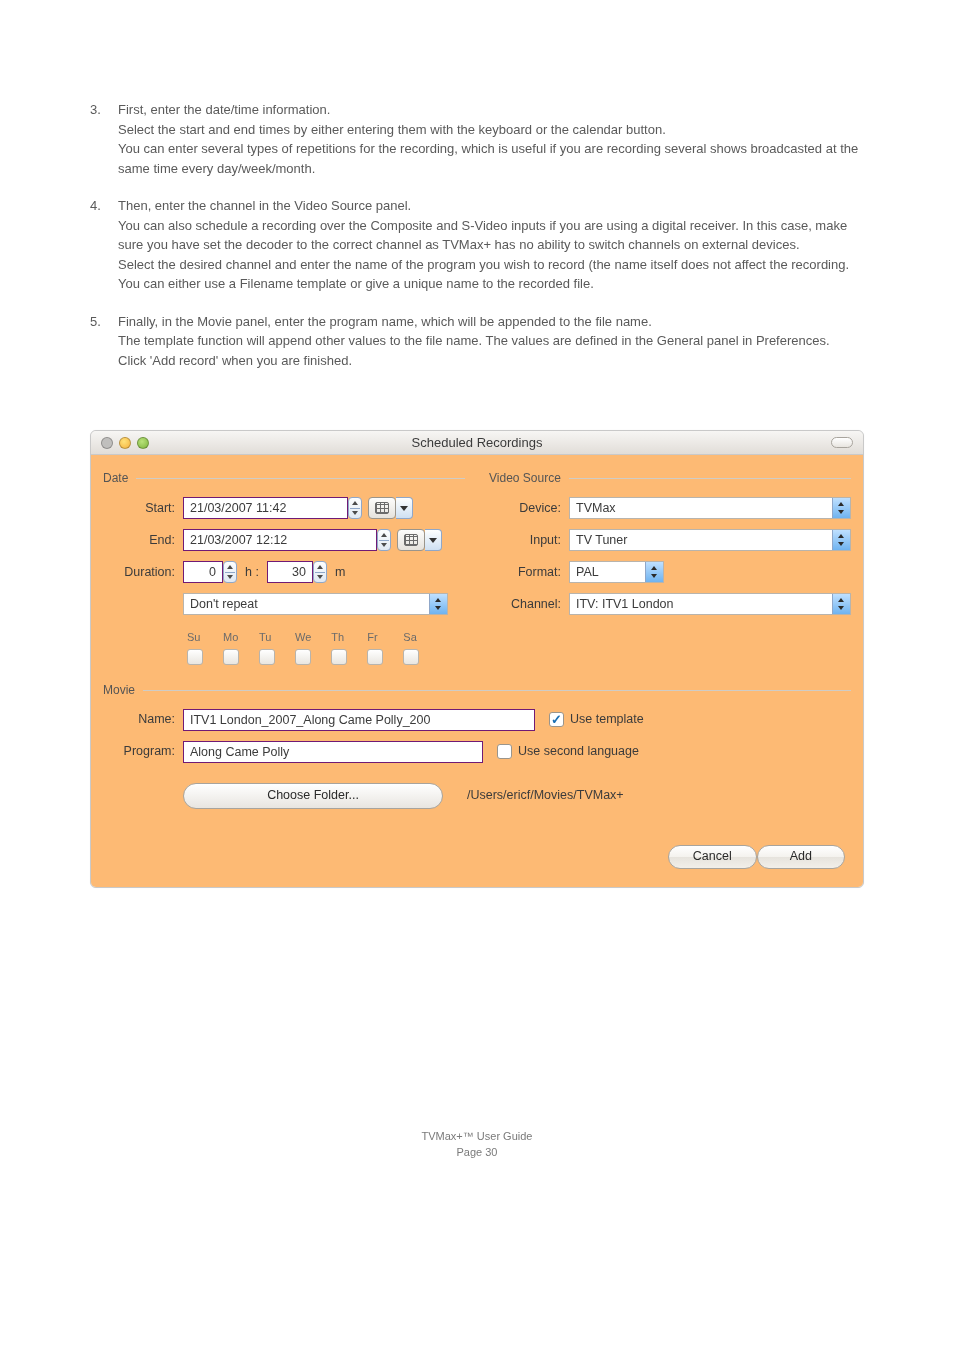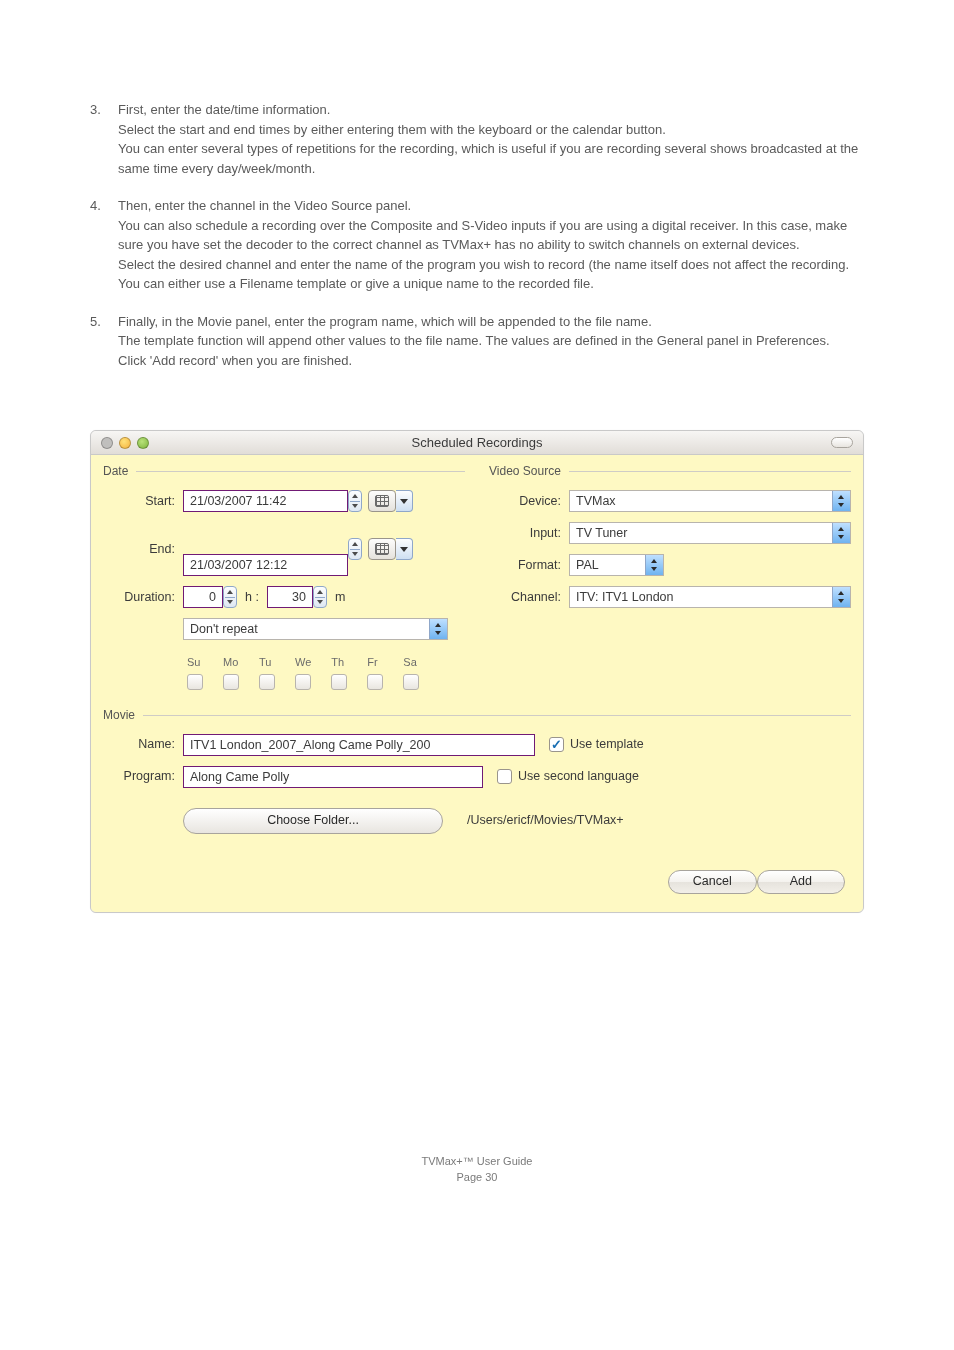--- a/index.html
+++ b/index.html
@@ -65,22 +65,22 @@
   .pill {
     position: absolute;
     right: 10px; top: 6px;
     width: 22px; height: 11px;
     border: 1px solid #a8a49d;
     border-radius: 10px;
     background: linear-gradient(#fff,#e8e5e0);
   }
 
   .win-body {
-    background: #fef9c3;
-    padding: 5px 12px 18px 12px;
+    background: #fdba74;
+    padding: 12px 12px 18px 12px;
     font-size: 12.5px;
     color: #3b3b3b;
   }
   .two-col { display: flex; gap: 24px; }
   .col { flex: 1; }
 
   .section-title {
     font-size: 12px;
     color: #555;
     margin: 2px 0 0 0;
@@ -284,21 +284,21 @@
               <span class="arr-dn"></span>
             </div>
           <div class="cal-btn">
               <span class="cal-icon"></span>
             </div>
           <div class="drop-arrow"></div>
         </div>
 
         <div class="row">
           <span class="label">End:</span>
-          <input class="text-input" style="width: 165px; margin-top: 32px;" value="21/03/2007 12:12">
+          <input class="text-input" style="width: 194px;" value="21/03/2007 12:12">
           <div class="stepper-box">
               <span class="arr-up"></span>
               <span class="arr-dn"></span>
             </div>
           <div class="cal-btn">
               <span class="cal-icon"></span>
             </div>
           <div class="drop-arrow"></div>
         </div>
 

